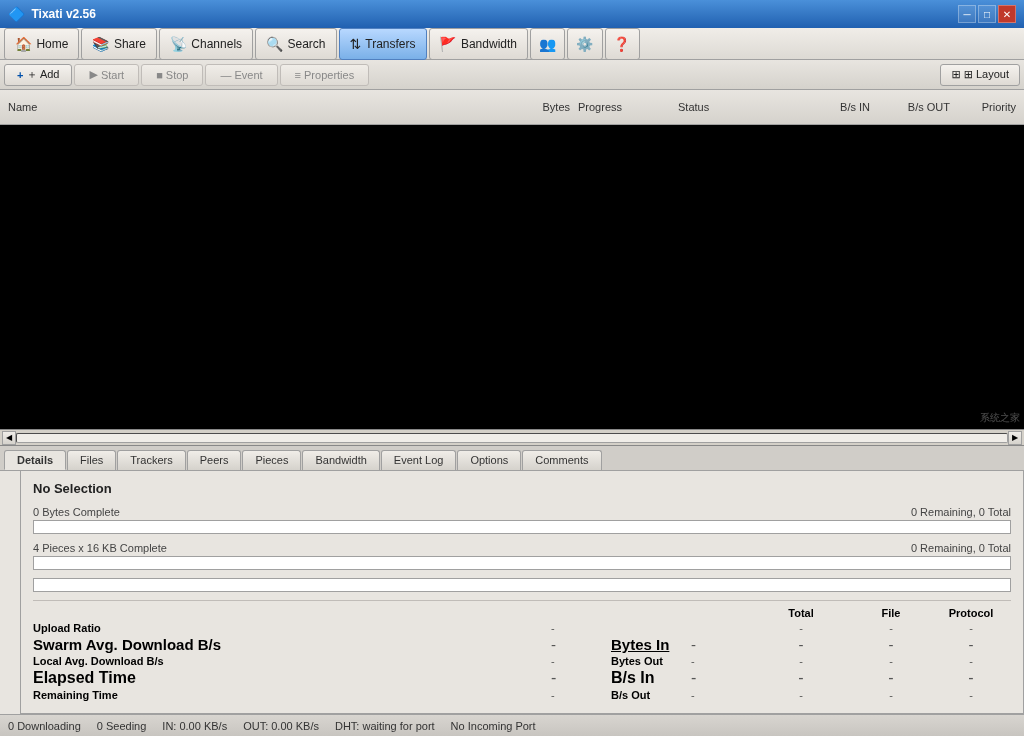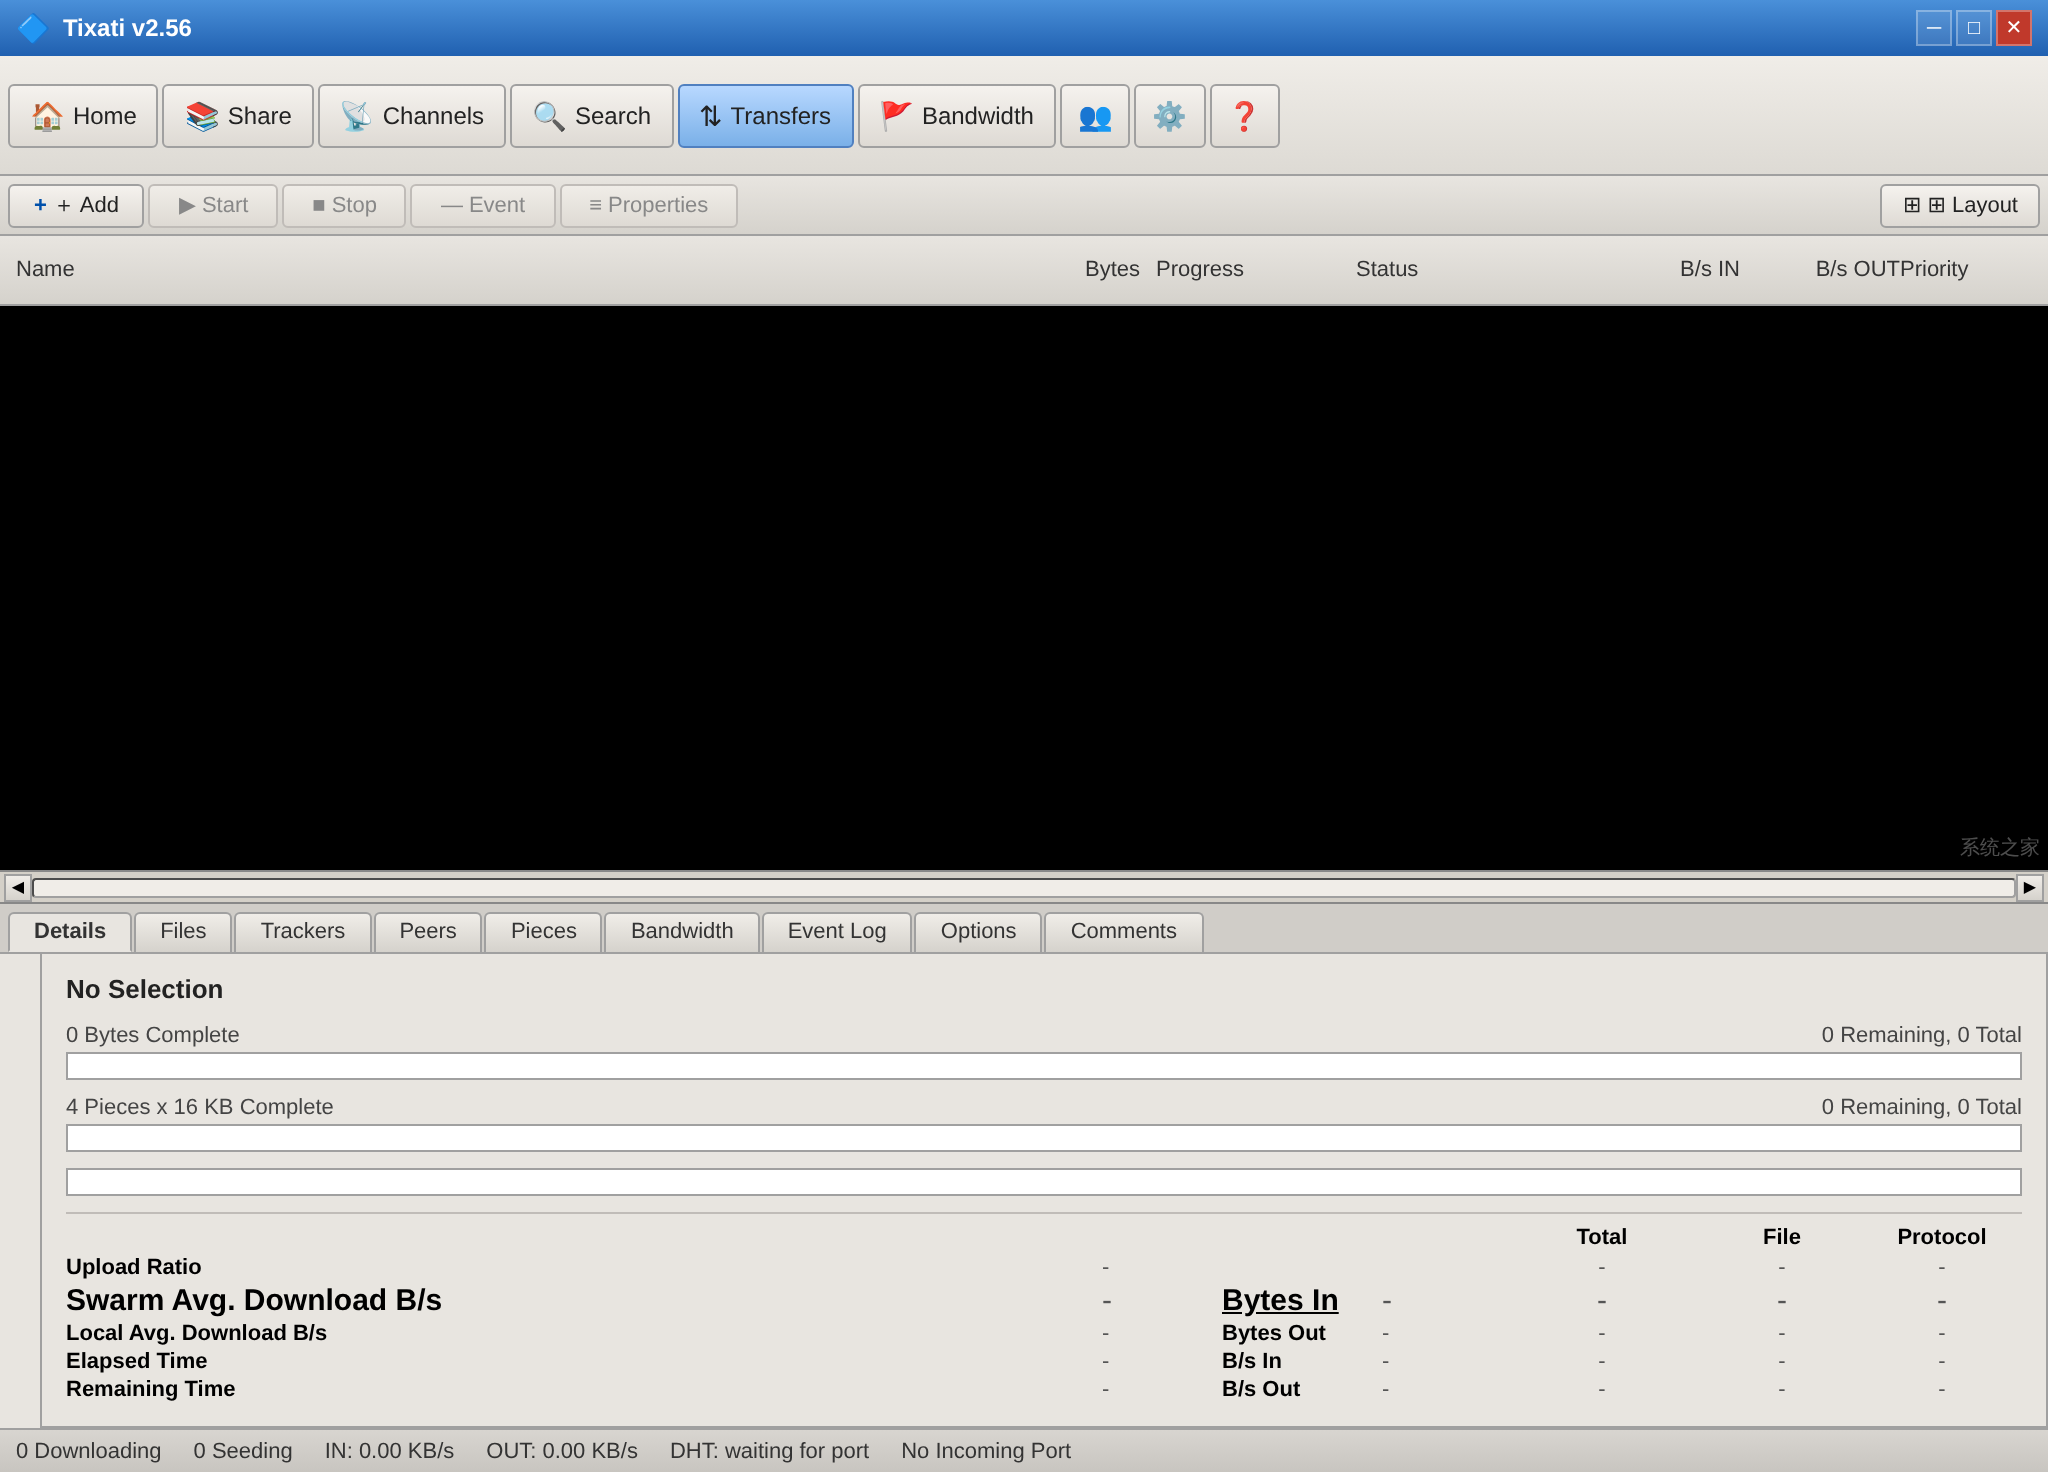--- a/index.html
+++ b/index.html
@@ -50,21 +50,21 @@
     .title-btn.close-btn { background: #c0392b; }
     
     #main-toolbar {
       background: linear-gradient(to bottom, #f0ede8, #dddad4);
       border-bottom: 1px solid #a0a0a0;
       display: flex;
       align-items: center;
       padding: 4px 4px;
       gap: 2px;
       flex-shrink: 0;
-      height: 60px;
+      height: 32px;
     }
     .nav-btn {
       display: flex;
       align-items: center;
       gap: 4px;
       padding: 4px 10px;
       background: linear-gradient(to bottom, #f5f2ee, #dedad4);
       border: 1px solid #a0a0a0;
       border-radius: 3px;
       cursor: pointer;
@@ -144,21 +144,21 @@
       height: 35px;
       font-size: 11px;
       color: #333;
     }
     .col-name { flex: 1; padding-left: 4px; }
     .col-bytes { width: 70px; text-align: right; }
     .col-progress { width: 100px; text-align: left; padding-left: 8px; }
     .col-status { width: 120px; text-align: left; padding-left: 8px; }
     .col-bsin { width: 80px; text-align: right; }
     .col-bsout { width: 80px; text-align: right; }
-    .col-priority { width: 70px; text-align: left; padding-right: 4px; }
+    .col-priority { width: 70px; text-align: right; padding-right: 4px; }
     
     #transfer-list {
       background: #000;
       flex: 1;
       min-height: 0;
       border-bottom: 1px solid #888;
       overflow: hidden;
       position: relative;
     }
     
@@ -466,21 +466,21 @@
       <div style="display:flex; margin-bottom:2px; font-size:11px;">
         <div style="flex:1; font-weight:bold;">Local Avg. Download B/s</div>
         <div style="width:60px; color:#555;">-</div>
         <div style="width:80px; font-weight:bold;">Bytes Out</div>
         <div style="width:60px; color:#555;">-</div>
         <div style="width:100px; text-align:center; color:#555;">-</div>
         <div style="width:80px; text-align:center; color:#555;">-</div>
         <div style="width:80px; text-align:center; color:#555;">-</div>
       </div>
 
-      <div style="display:flex; margin-bottom:2px; font-size:11px;">
+      <div style="display:flex; margin-bottom:2px; font-size:16px;">
         <div style="flex:1; font-weight:bold;">Elapsed Time</div>
         <div style="width:60px; color:#555;">-</div>
         <div style="width:80px; font-weight:bold;">B/s In</div>
         <div style="width:60px; color:#555;">-</div>
         <div style="width:100px; text-align:center; color:#555;">-</div>
         <div style="width:80px; text-align:center; color:#555;">-</div>
         <div style="width:80px; text-align:center; color:#555;">-</div>
       </div>
 
       <div style="display:flex; margin-bottom:2px; font-size:11px;">

